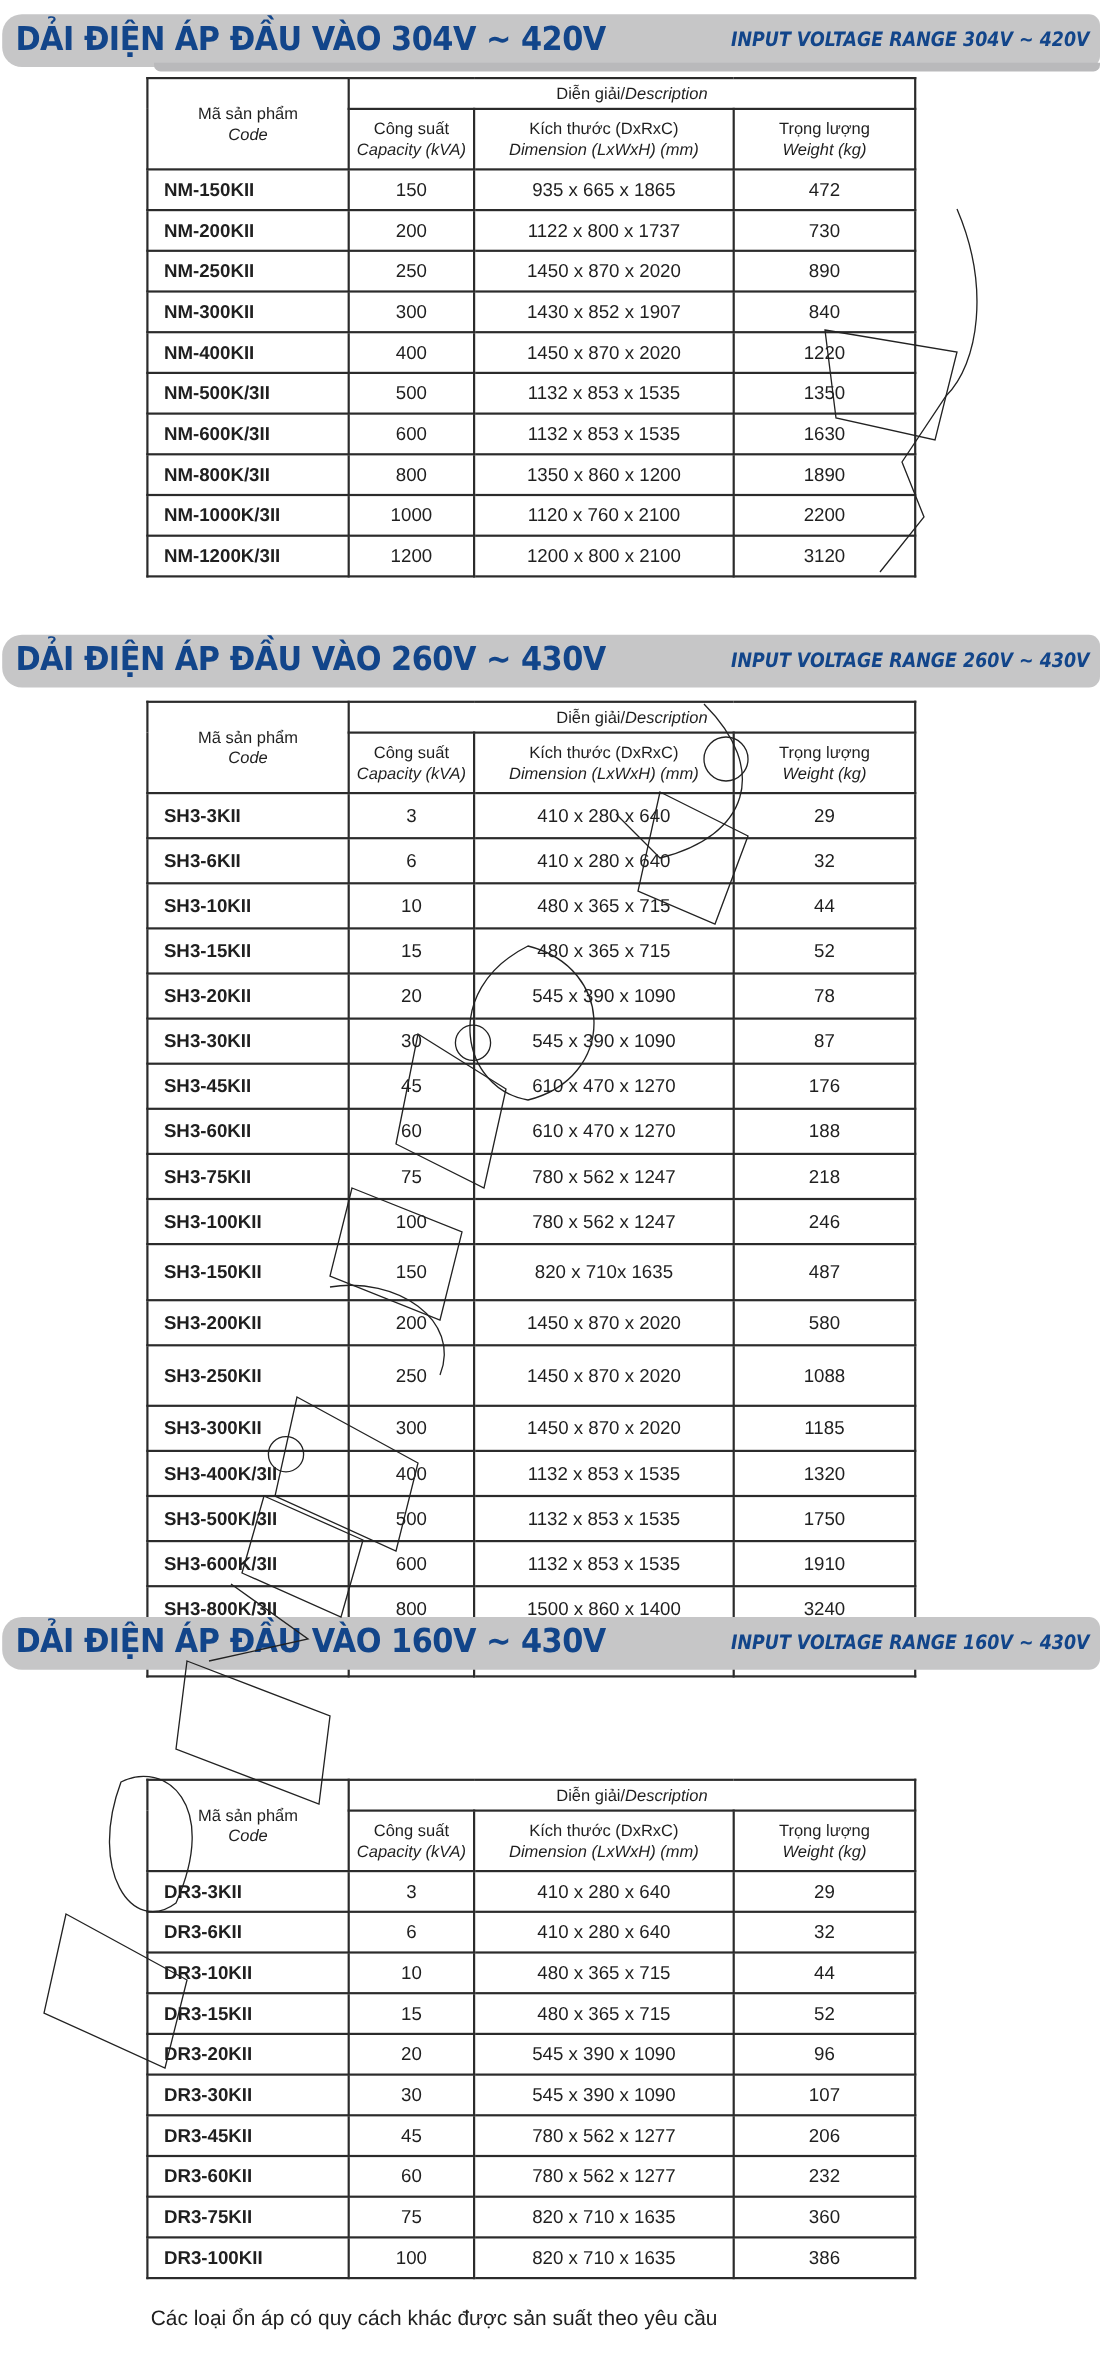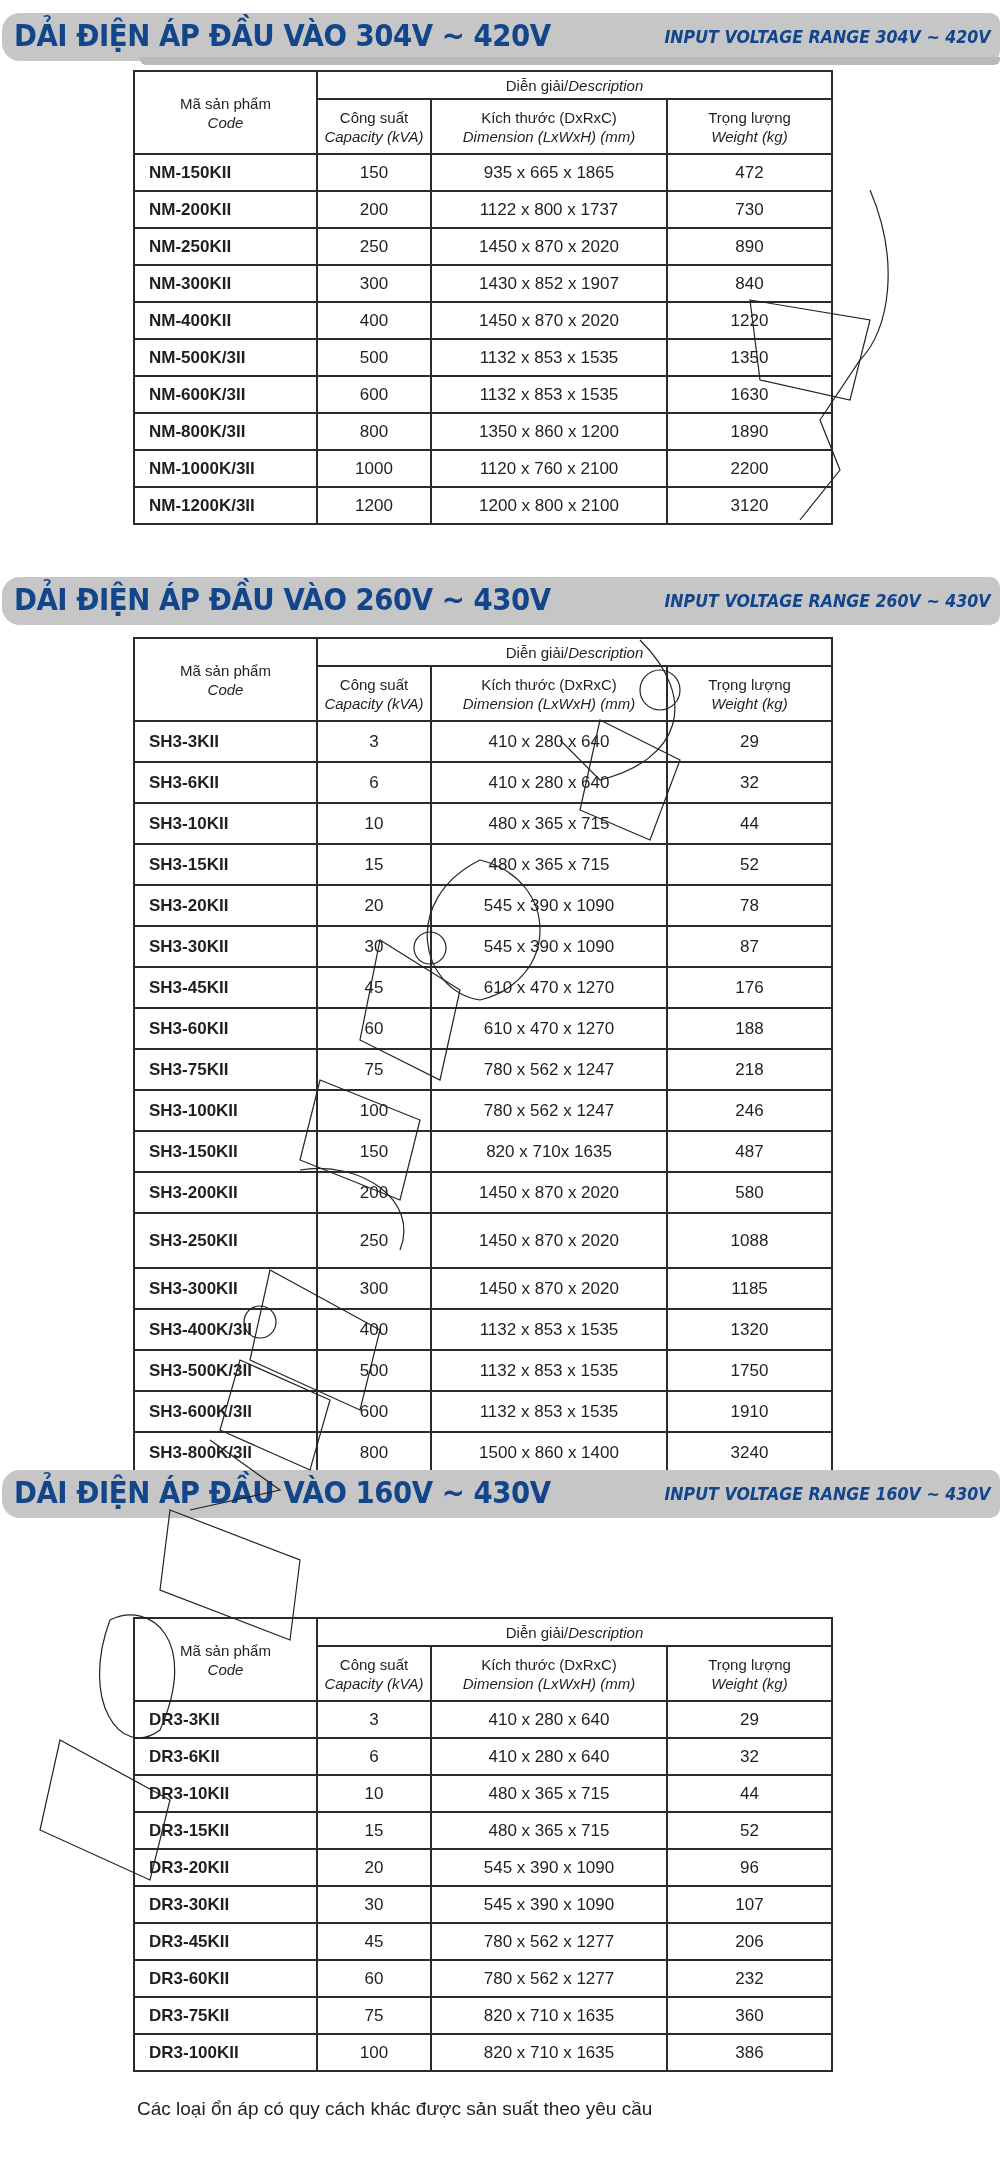--- a/index.html
+++ b/index.html
@@ -204,21 +204,21 @@
         <td>75</td>
         <td>780 x 562 x 1247</td>
         <td>218</td>
       </tr>
       <tr style="height: 41px;">
         <td class="code">SH3-100KII</td>
         <td>100</td>
         <td>780 x 562 x 1247</td>
         <td>246</td>
       </tr>
-      <tr style="height: 41px; margin-left: 16px;">
+      <tr style="height: 51px; margin-left: 16px;">
         <td class="code">SH3-150KII</td>
         <td>150</td>
         <td>820 x 710x 1635</td>
         <td>487</td>
       </tr>
       <tr style="height: 41px;">
         <td class="code">SH3-200KII</td>
         <td>200</td>
         <td>1450 x 870 x 2020</td>
         <td>580</td>

